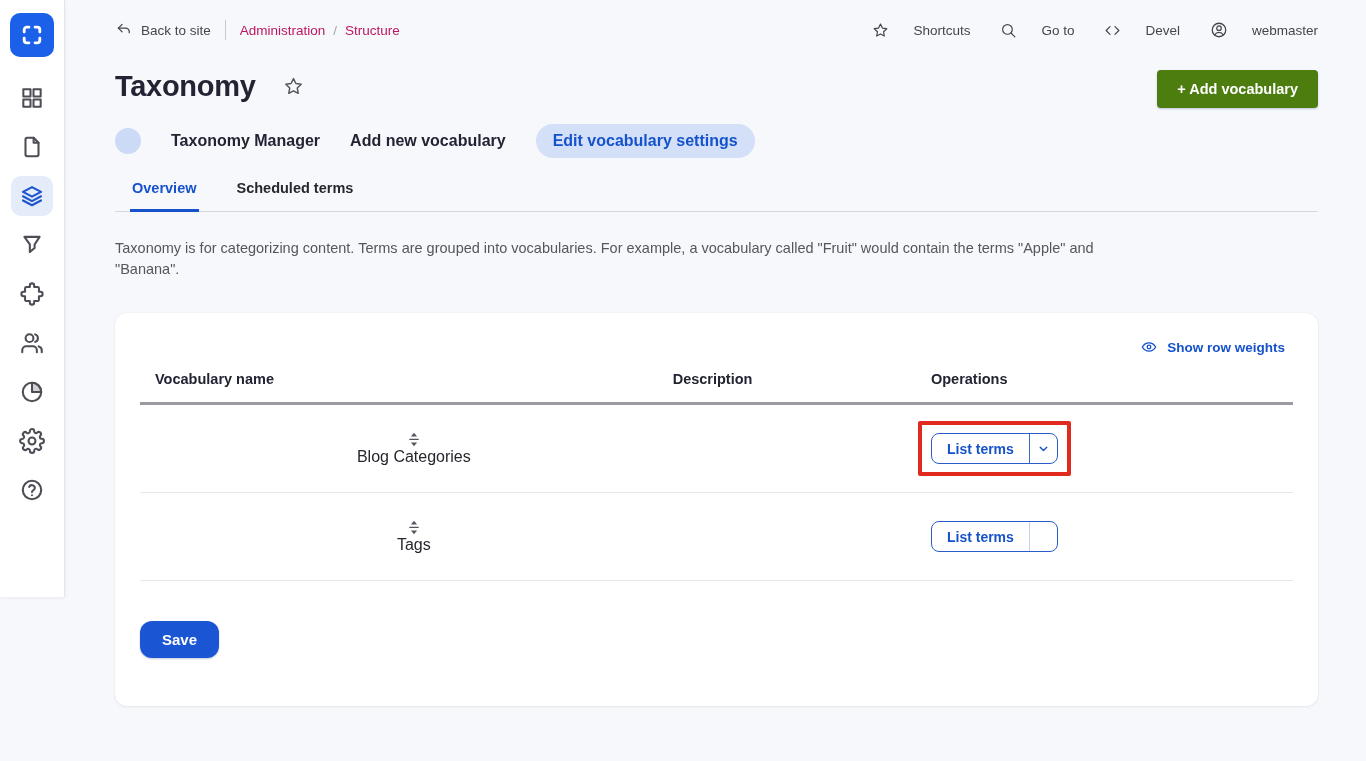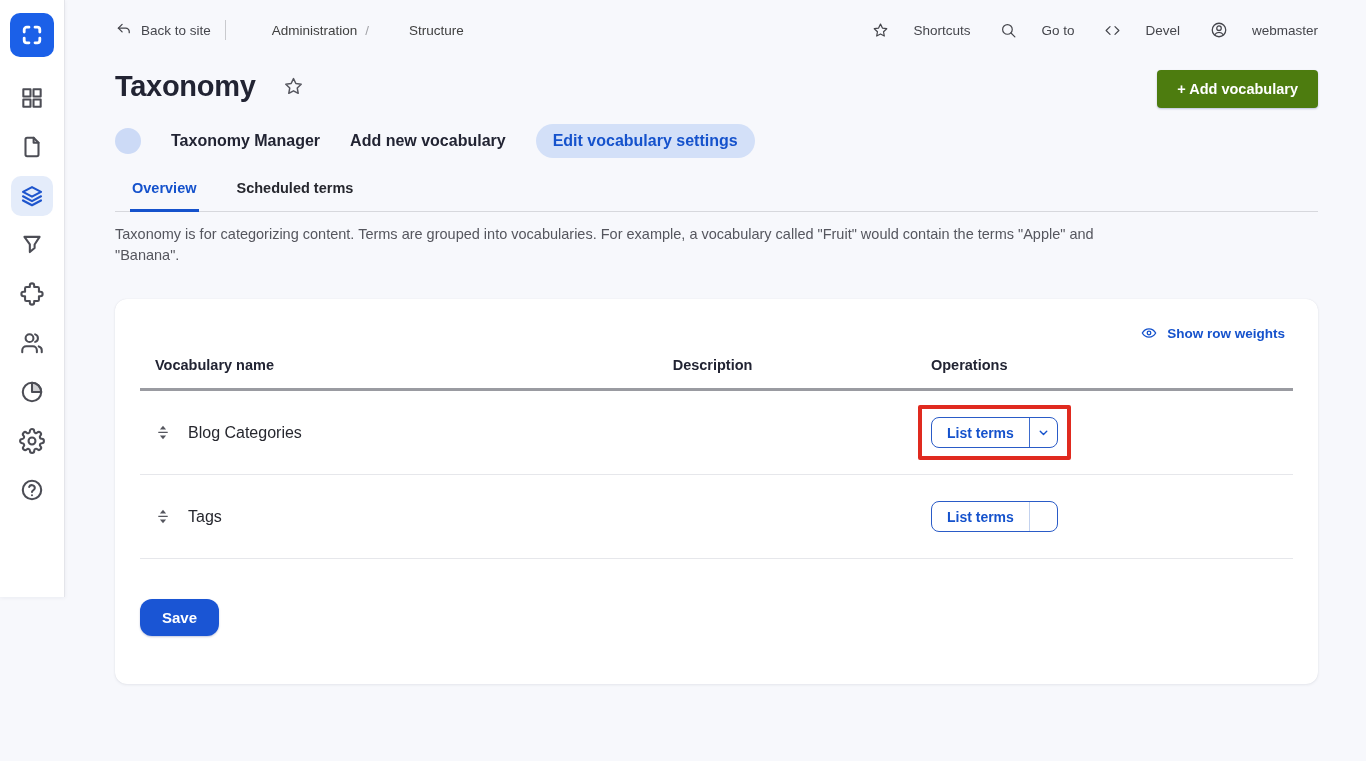--- a/index.html
+++ b/index.html
@@ -32,21 +32,21 @@
   .sicon { stroke:#4c4d55; stroke-width:1.9; fill:none; stroke-linecap:round; stroke-linejoin:round; }
   .side-item.active .sicon { stroke:#1e55cd; stroke-width:2; }
 
   
   .main { margin-left:65px; padding:0 48px 0 50px; }
 
   .topbar { height:60px; display:flex; align-items:center; justify-content:space-between; }
   .breadcrumb { display:flex; align-items:center; font-size:13.5px; color:#5a5b62; }
   .crumb-back { display:flex; align-items:center; gap:8px; color:#45464c; cursor:pointer; }
   .crumb-divider { width:1px; height:20px; background:#c9cace; margin:0 14px; }
-  .crumb-link { color:#404040; cursor:pointer;margin-left:32px; }
+  .crumb-link { color:#be185d; cursor:pointer; }
   .crumb-sep { margin:0 8px; color:#a3a4a9; }
   .top-actions { display:flex; align-items:center; gap:30px; }
   .top-action { display:flex; align-items:center; gap:24px; font-size:13.5px; color:#45464c; cursor:pointer; background:none; border:none; font-family:inherit; }
   .ticon { stroke:#45464c; stroke-width:1.7; fill:none; stroke-linecap:round; stroke-linejoin:round; }
 
   .page-head { display:flex; align-items:flex-start; justify-content:space-between; margin-top:10px; }
   .title-wrap { display:flex; align-items:center; gap:28px; }
   h1.page-title { font-size:29px; font-weight:700; color:#222433; letter-spacing:-.3px; }
   .btn-primary {
     background:#4d7c0f; color:#fff; border:none; border-radius:4px;
@@ -56,42 +56,42 @@
 
   .sec-tabs { margin-top:16px; display:flex; align-items:center; gap:30px; }
   .sec-circle { width:26px; height:26px; border-radius:50%; background:#ccdaf6; }
   .sec-tab { font-size:16px; font-weight:700; color:#222433; background:none; border:none; font-family:inherit; cursor:pointer; padding:8px 0; }
   .sec-tab.active { color:#1552cc; background:#d3e0f8; border-radius:20px; padding:8px 17px; }
 
   .tabs { margin-top:14px; display:flex; gap:36px; border-bottom:1px solid #d7d8dd; padding-left:15px; }
   .tab { font-size:14.5px; font-weight:600; color:#26272e; background:none; border:none; font-family:inherit; cursor:pointer; padding:8px 2px 13px; border-bottom:3px solid transparent; margin-bottom:-1px; }
   .tab.active { color:#1552cc; border-bottom-color:#1552cc; }
 
-  .desc { margin-top:12px; font-size:14.5px; line-height:21px; color:#55565e; max-width:1015px; }
+  .desc { margin-top:26px; font-size:14.5px; line-height:21px; color:#55565e; max-width:1015px; }
 
   
   .card {
     margin-top:33px; background:#fff; border-radius:12px;
     box-shadow:0 1px 3px rgba(25,35,70,.08), 0 0 1px rgba(25,35,70,.1);
     padding:26px 25px 48px;
   }
   .weights-row { display:flex; justify-content:flex-end; padding-right:8px; }
   .weights-link { display:flex; align-items:center; gap:10px; background:none; border:none; cursor:pointer; font-family:inherit; font-size:13.5px; font-weight:700; color:#1552cc; }
 
   table.vocab { width:100%; border-collapse:collapse; margin-top:16px; }
   table.vocab col.c-name { width:46.2%; }
   table.vocab col.c-desc { width:22.4%; }
   table.vocab col.c-ops  { width:31.4%; }
   table.vocab th {
     text-align:left; font-size:14.5px; font-weight:700; color:#222433;
     padding:0 0 15px; border-bottom:3px solid #9a9ba1;
   }
   table.vocab th.th-name { padding-left:15px; }
   table.vocab td { border-bottom:1px solid #e6e7eb; padding:26px 0; vertical-align:middle; }
-  .name-cell { display:flex; align-items:center; gap:17px; padding-left:15px; }
+  .name-cell { display:flex; align-items:center; gap:0; padding-left:15px;flex-direction:column; }
   .drag-handle { cursor:grab; background:none; border:none; padding:0; display:flex; }
   .vocab-name { font-size:16px; color:#26272e; }
 
   .split-btn {
     display:inline-flex; align-items:stretch; background:#fff;
     border:1.5px solid #2a5bc7; border-radius:8px; overflow:hidden; height:31px; cursor:pointer;
   }
   .split-main {
     background:none; border:none; font-family:inherit; font-size:14px; font-weight:600;
     color:#1552cc; padding:0 15px; cursor:pointer;

